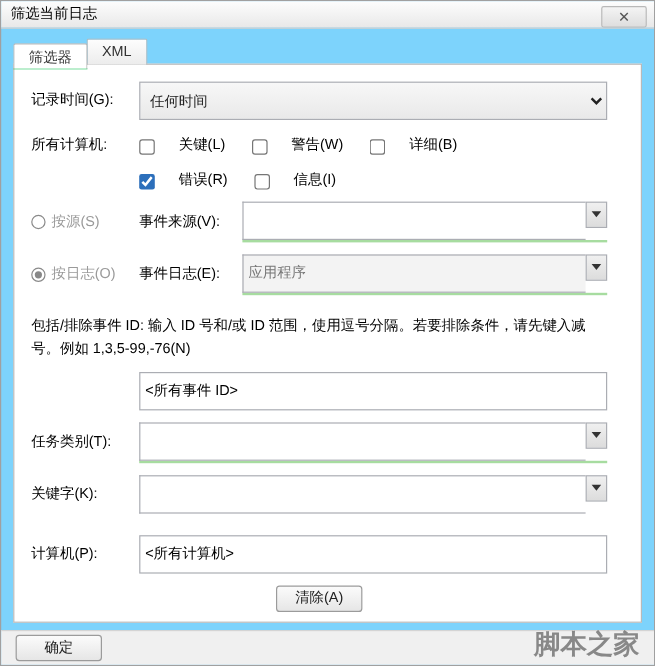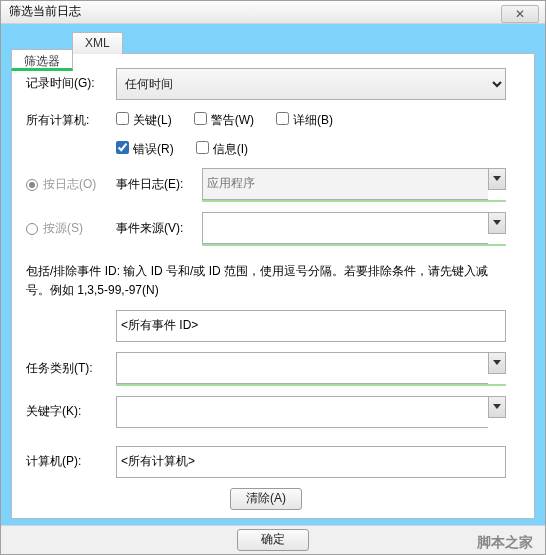--- a/index.html
+++ b/index.html
@@ -3,44 +3,44 @@
 <meta charset="utf-8">
 <style>
 *{box-sizing:border-box;margin:0;padding:0;font-family:"Microsoft YaHei","SimSun",Tahoma,sans-serif;font-size:12px}
 body{background:#f0f0f0;width:546px;height:555px;overflow:hidden}
 .wnd{background:#7dd3fc;border:1px solid #a0a0a0;width:546px;height:555px;display:flex;flex-direction:column}
 .tbar{height:28px;background:linear-gradient(#fdfdfd,#e8e8e8);border-bottom:1px solid #d0d0d0;display:flex;align-items:center;padding:0 4px 0 8px;position:relative}
 .tbar-x{position:absolute;right:6px;top:4px;width:38px;height:18px;border:1px solid #b8b8b8;border-radius:2px;background:linear-gradient(#f4f4f4,#dedede);display:flex;align-items:center;justify-content:center;color:#555;font-family:Arial;font-size:13px}
 .body{flex:1;padding:8px 10px 6px 10px;display:flex;flex-direction:column}
 .tabs{display:flex;height:22px;position:relative;z-index:2}
 .tab{padding:3px 12px;border:1px solid #b9b9b9;border-bottom:none;background:linear-gradient(#fdfdfd,#ececec);margin-right:-1px;color:#333;border-radius:2px 2px 0 0}
-.tab.active{background:#fff;border-bottom:3px solid #22c55e;position:relative;top:17px}
+.tab.active{background:#fff;border-bottom:1px solid #22c55e;position:relative;top:4px}
 .panel{flex:1;border:1px solid #b9b9b9;background:#fff;padding:14px 28px 8px 14px;margin-top:-1px;display:flex;flex-direction:column}
 .row{display:flex;align-items:center;margin-bottom:10px}
 .lab{width:90px;color:#000;flex-shrink:0}
 .lab.dis{color:#9a9a9a}
 .grow{flex:1}
 select,input[type=text]{width:100%;height:32px;border:1px solid #abadb3;padding:0 4px;background:#fff;color:#000}
 select{background:linear-gradient(#f7f7f7,#e9e9e9);color:#222}
 .greensel{border-bottom:2px solid #a7dca0}
 .combo{display:flex;width:100%}
 .combo input{flex:1;border-right:none}
 .combo .dbtn{width:18px;height:22px;border:1px solid #abadb3;background:linear-gradient(#f0f0f0,#dcdcdc);display:flex;align-items:center;justify-content:center}
 .tri{width:0;height:0;border-left:4px solid transparent;border-right:4px solid transparent;border-top:5px solid #333}
 .cbrow{display:flex;flex-wrap:wrap;gap:16px 22px;padding-top:2px}
-.cb{display:flex;align-items:flex-start;gap:4px}
+.cb{display:flex;align-items:flex-end;gap:20px}
 .cb input{width:13px;height:13px;accent-color:#2c6fbb}
 .radio{display:flex;align-items:center;gap:5px}
 .radio .dot{width:12px;height:12px;border:1px solid #8a8a8a;border-radius:50%;background:#fff;position:relative}
 .radio.checked .dot::after{content:"";position:absolute;left:2px;top:2px;width:6px;height:6px;border-radius:50%;background:#888}
 .help{color:#000;line-height:1.6;margin:6px 0 10px 0}
 .btnrow{display:flex;justify-content:center;margin-top:auto}
 .btn{min-width:72px;height:22px;border:1px solid #9b9b9b;border-radius:3px;background:linear-gradient(#fbfbfb,#e6e6e6);padding:0 10px;display:inline-flex;align-items:center;justify-content:center;color:#222}
-.footer{height:36px;border-top:1px solid #d4d4d4;background:#f0f0f0;display:flex;align-items:center;justify-content:center;padding:0 12px;gap:8px;position:relative}
-.wm{position:absolute;right:12px;bottom:2px;font-size:14px;font-weight:bold;color:rgba(80,80,80,0.65);font-family:"SimHei","Microsoft YaHei"}
+.footer{height:36px;border-top:1px solid #d4d4d4;background:#f0f0f0;display:flex;align-items:center;justify-content:flex-start;padding:0 12px;gap:8px;position:relative}
+.wm{position:absolute;right:12px;bottom:2px;font-size:22px;font-weight:bold;color:rgba(80,80,80,0.65);font-family:"SimHei","Microsoft YaHei"}
 .ph{color:#777}
 </style>
 </head>
 <body>
 <div class="wnd">
 
 <div class="tbar">
 <span>筛选当前日志</span>
 <div class="tbar-x">
         <span>✕</span>
@@ -86,48 +86,48 @@
               </label>
 <label class="cb">
                 <input type="checkbox" style="">
                 <span>信息(I)</span>
               </label>
 </div>
 </div>
 </div>
 
 <div class="row">
+<div class="radio lab dis">
+            <span class="dot"></span>
+            <span>按源(S)</span>
+          </div>
+<div class="lab" style="width:86px">事件来源(V):</div>
+<div class="combo grow greensel">
+<input type="text" style="">
+<div class="dbtn">
+              <div class="tri"></div>
+            </div>
+</div>
+</div>
+
+<div class="row">
 <div class="radio checked lab dis">
             <span class="dot"></span>
             <span>按日志(O)</span>
           </div>
 <div class="lab" style="width:86px">事件日志(E):</div>
 <div class="combo grow greensel">
 <input type="text" readonly="" style="background: rgb(243, 243, 243); color: rgb(119, 119, 119);" value="应用程序">
 <div class="dbtn">
               <div class="tri"></div>
             </div>
 </div>
 </div>
 
-<div class="row">
-<div class="radio lab dis">
-            <span class="dot"></span>
-            <span>按源(S)</span>
-          </div>
-<div class="lab" style="width:86px">事件来源(V):</div>
-<div class="combo grow greensel">
-<input type="text" style="">
-<div class="dbtn">
-              <div class="tri"></div>
-            </div>
-</div>
-</div>
-
-<div class="help">包括/排除事件 ID: 输入 ID 号和/或 ID 范围，使用逗号分隔。若要排除条件，请先键入减号。例如 1,3,5-99,-97(N)</div>
+<div class="help">包括/排除事件 ID: 输入 ID 号和/或 ID 范围，使用逗号分隔。若要排除条件，请先键入减号。例如 1,3,5-99,-76(N)</div>
 
 <div class="row">
 <div class="lab"></div>
 <input type="text" class="grow ph" value="&lt;所有事件 ID&gt;" style="">
 </div>
 
 <div class="row">
 <div class="lab">任务类别(T):</div>
 <div class="combo grow greensel">
 <input type="text" style="">

